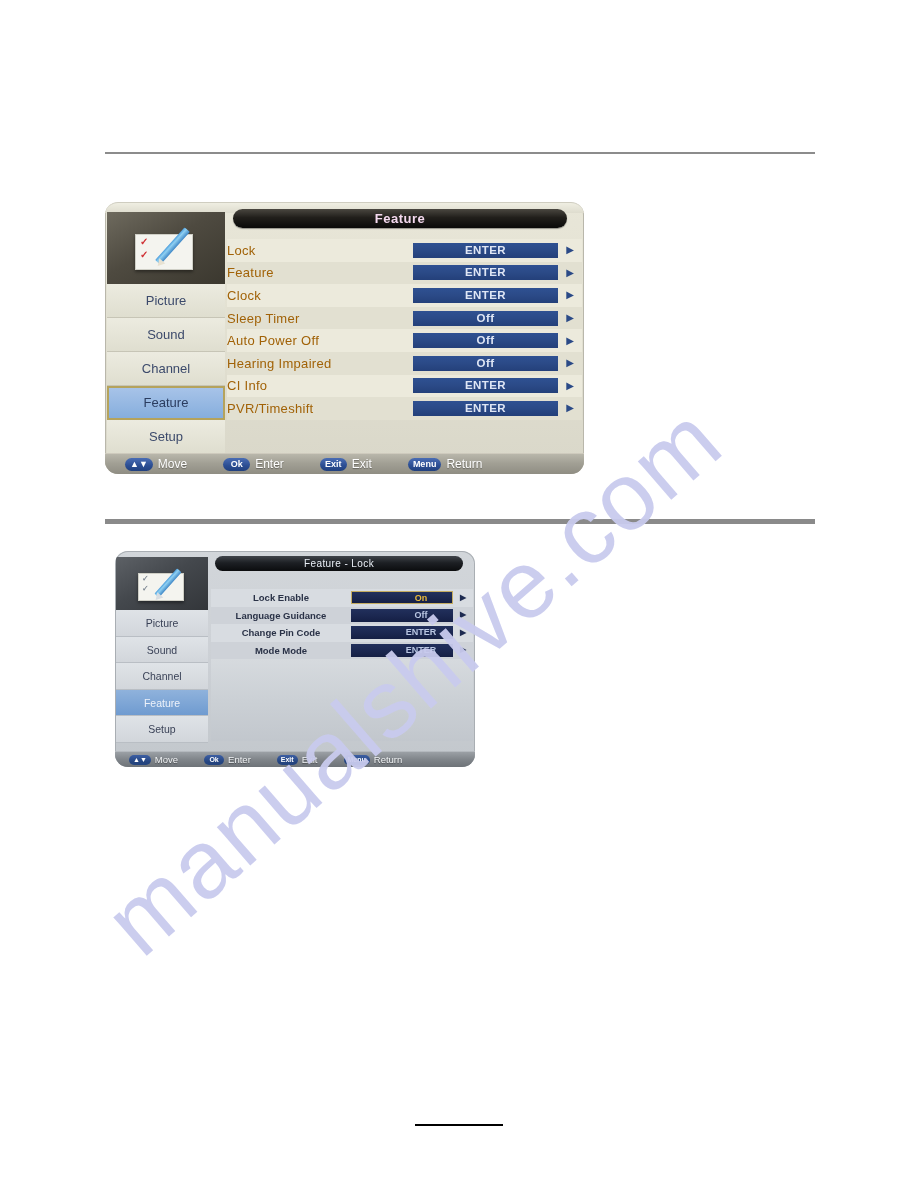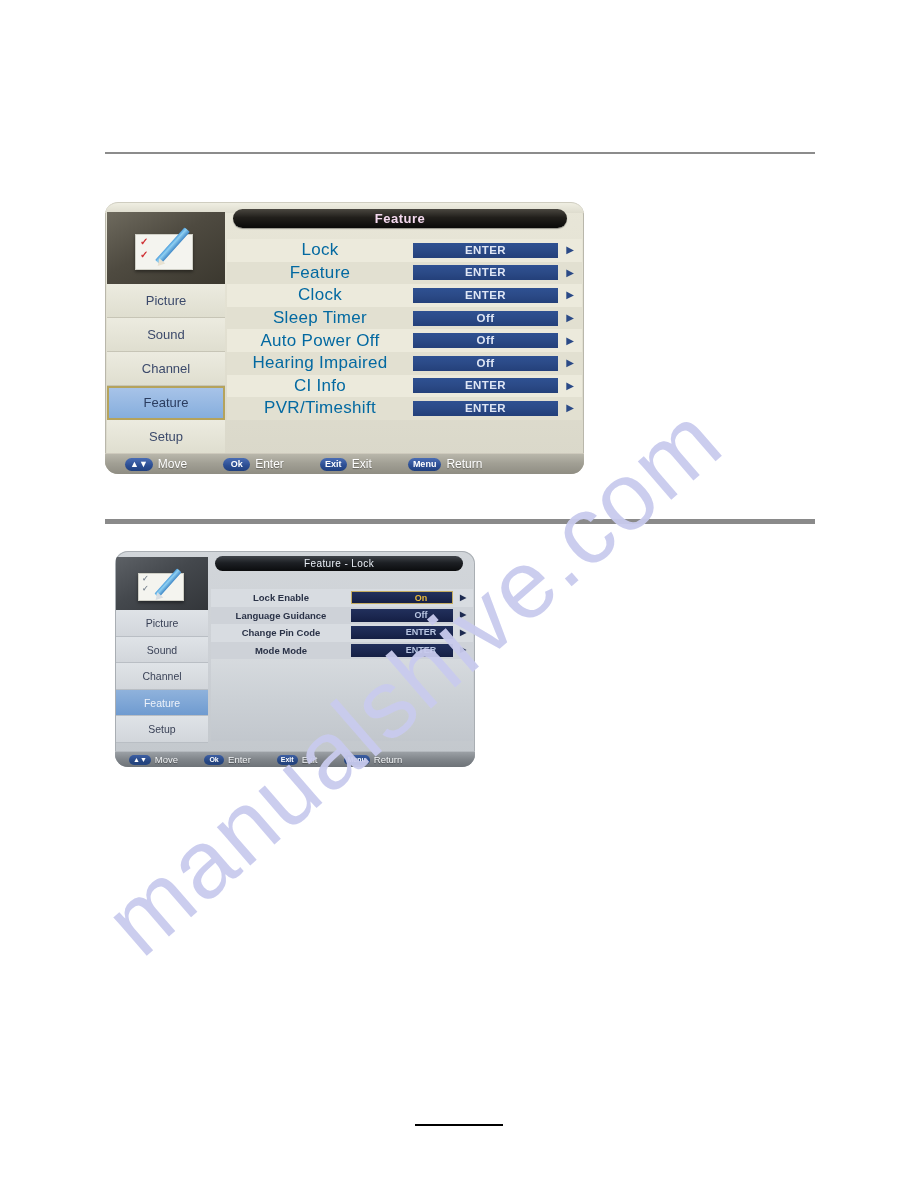--- a/index.html
+++ b/index.html
@@ -134,23 +134,23 @@
   #osd-feature .row {
     position: relative;
     height: 22.6px;
     display: flex;
     align-items: center;
   }
   #osd-feature .row:nth-child(odd)  { background: #eceadc; }
   #osd-feature .row:nth-child(even) { background: #e2e0d1; }
   #osd-feature .row .lbl {
     width: 186px;
-    text-align: center;
-    font-size: 17px;
-    color: #0369a1;
+    text-align: left;
+    font-size: 13px;
+    color: #a16207;
     letter-spacing: 0.3px;
   }
   #osd-feature .row .val {
     width: 145px;
     height: 15px;
     line-height: 15px;
     text-align: center;
     font-size: 11.5px;
     font-weight: bold;
     color: #dfe6f5;

